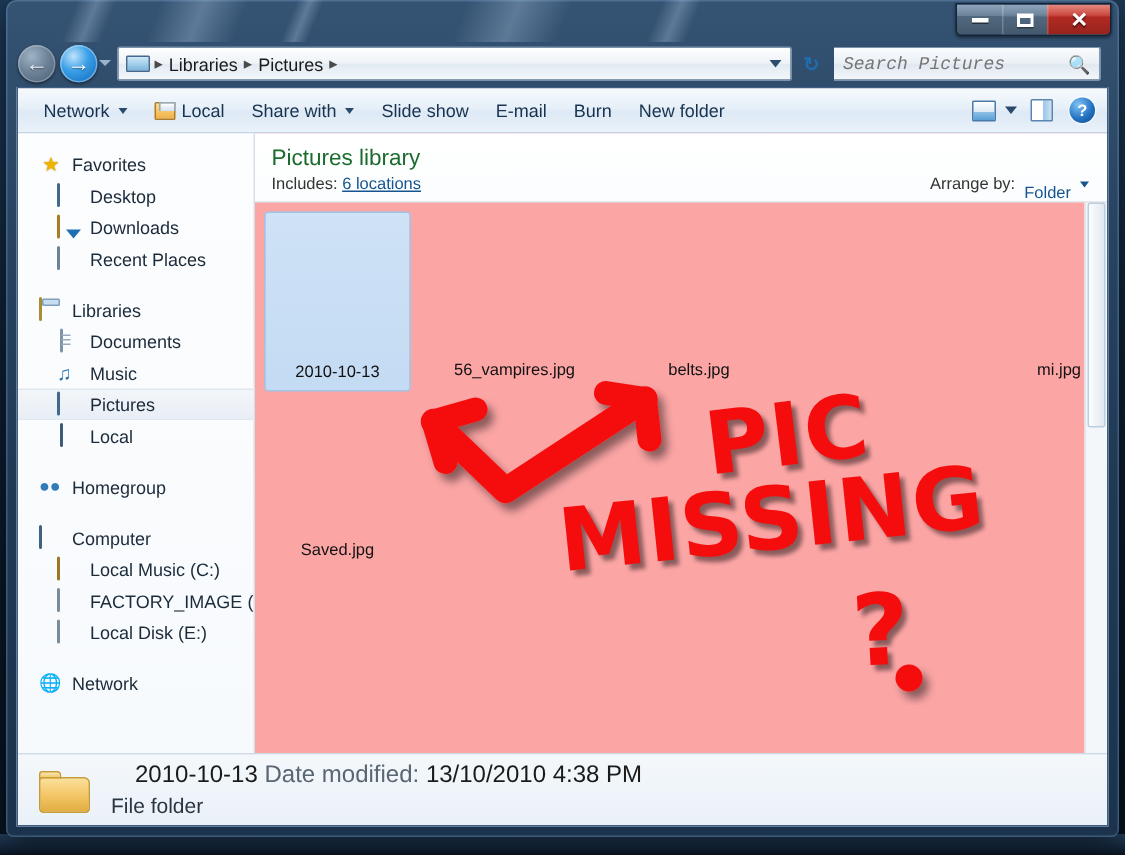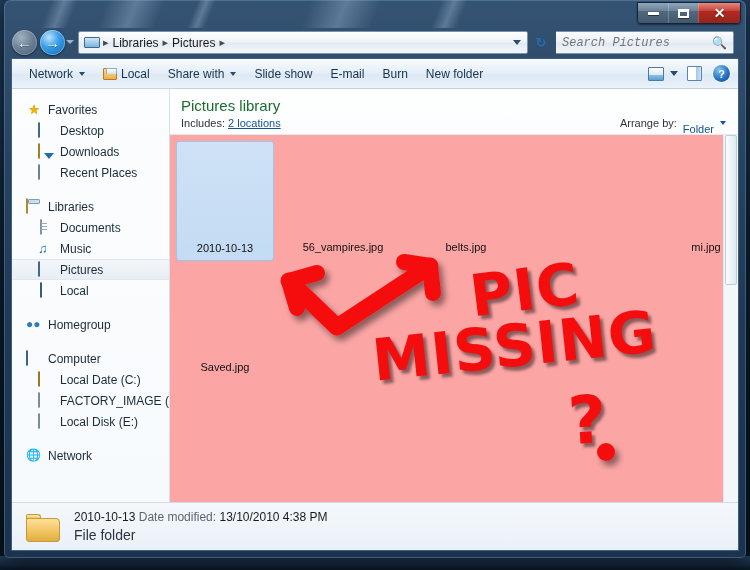--- a/index.html
+++ b/index.html
@@ -290,21 +290,21 @@
   }
   #details-folder-icon .ft{
     position:absolute; left:0; top:2px; width:15px; height:6px; border-radius:2px 3px 0 0;
     background:linear-gradient(180deg,#fbe5ab 0%,#eec濃 100%);
     background:linear-gradient(180deg,#fbe5ab 0%,#eec濃 100%);
     background:linear-gradient(180deg,#fbe5ab 0%,#edc濃 100%);
     background:linear-gradient(180deg,#fbe5ab 0%,#e8bd52 100%);
     border:1px solid #c79a33; border-bottom:none;
   }
   #details-text{display:flex; flex-direction:column; gap:3px;}
-  .details-line1{font-size:12px; color:#1a1a1a;}
+  .details-line1{font-size:16px; color:#1a1a1a;margin-left:16px;}
   .details-line1 .dim{color:#5a6672;}
   .details-line2{font-size:14px; color:#2a3540;}
 
   
   #annotation{position:absolute; left:0; top:0; width:750px; height:570px; pointer-events:none;}
   .ann-text{
     position:absolute; color:#f50d0d;
     font-family:"DejaVu Sans", sans-serif; font-weight:bold;
     text-shadow:3px 4px 3px rgba(0,0,0,.45);
     letter-spacing:1px;
@@ -457,21 +457,21 @@
         </div>
 
         <div class="nav-gap"></div>
 
         <div class="nav-item">
           <span class="nic"><span class="nic-computer"></span></span>
           <span>Computer</span>
         </div>
         <div class="nav-item child">
           <span class="nic"><span class="nic-hdd sys"></span></span>
-          <span>Local Date (C:)</span>
+          <span>Local Music (C:)</span>
         </div>
         <div class="nav-item child">
           <span class="nic"><span class="nic-hdd"></span></span>
           <span>FACTORY_IMAGE (D:</span>
         </div>
         <div class="nav-item child">
           <span class="nic"><span class="nic-hdd"></span></span>
           <span>Local Disk (E:)</span>
         </div>
 
@@ -483,21 +483,21 @@
         </div>
       </div>
 
       <div id="content-pane">
 
         <div id="library-header">
           <div>
             <div id="library-title">Pictures library</div>
             <div id="library-includes">
               <span>Includes:</span>
-              <span id="library-locations-link">2 locations</span>
+              <span id="library-locations-link">6 locations</span>
             </div>
           </div>
           <div id="arrange-by">
             <span>Arrange by:</span>
             <span id="arrange-by-value">Folder</span>
             <span id="arrange-caret"></span>
           </div>
         </div>
 
         <div id="file-area">

